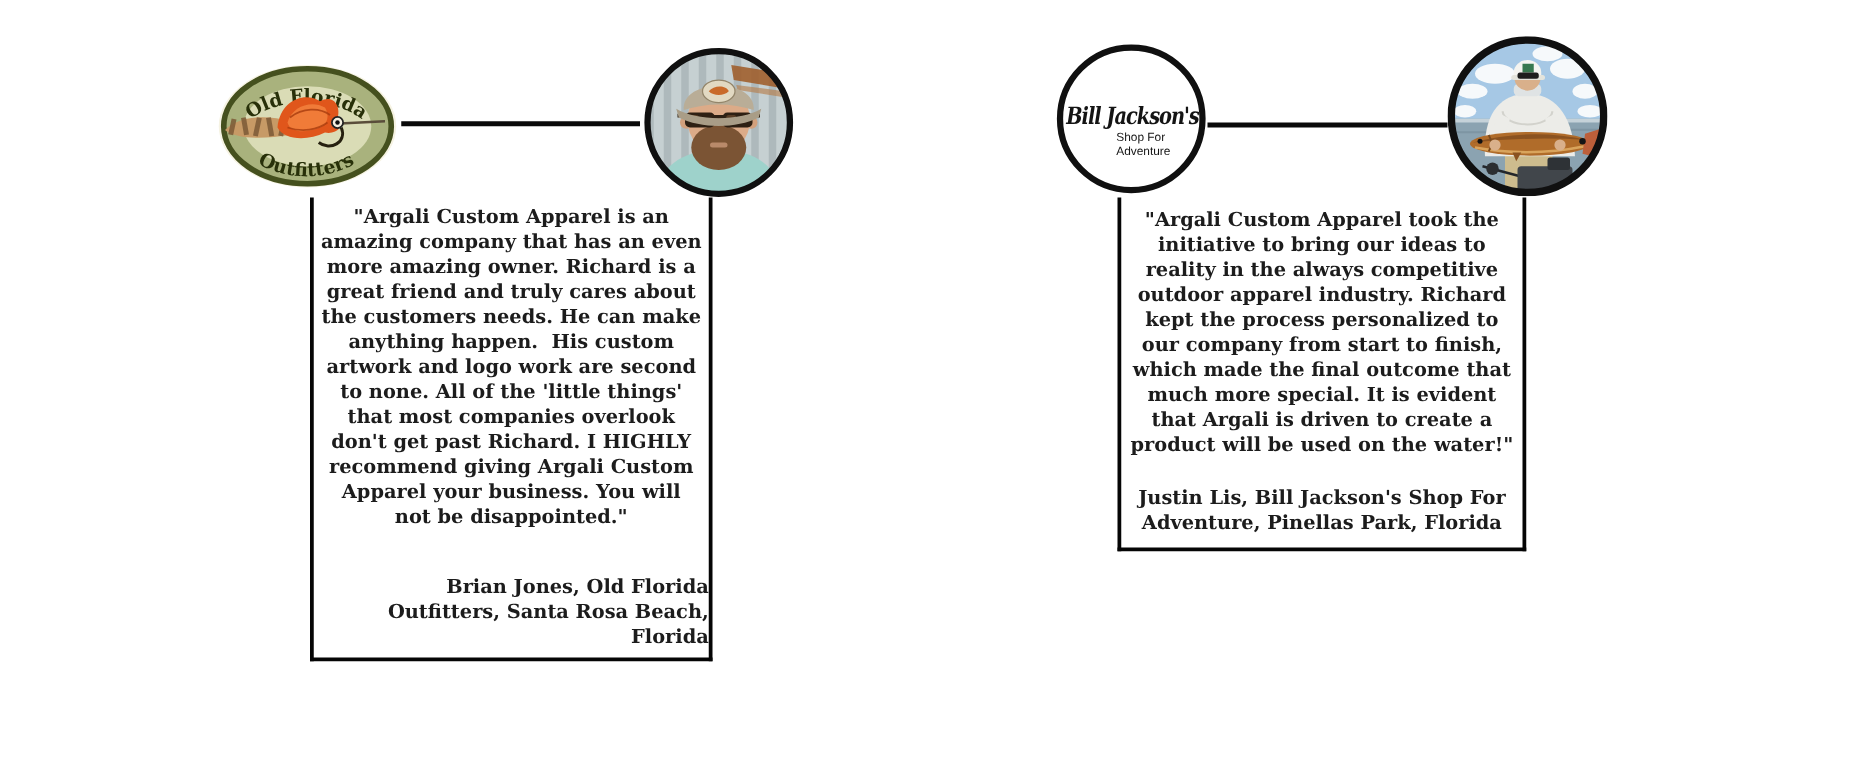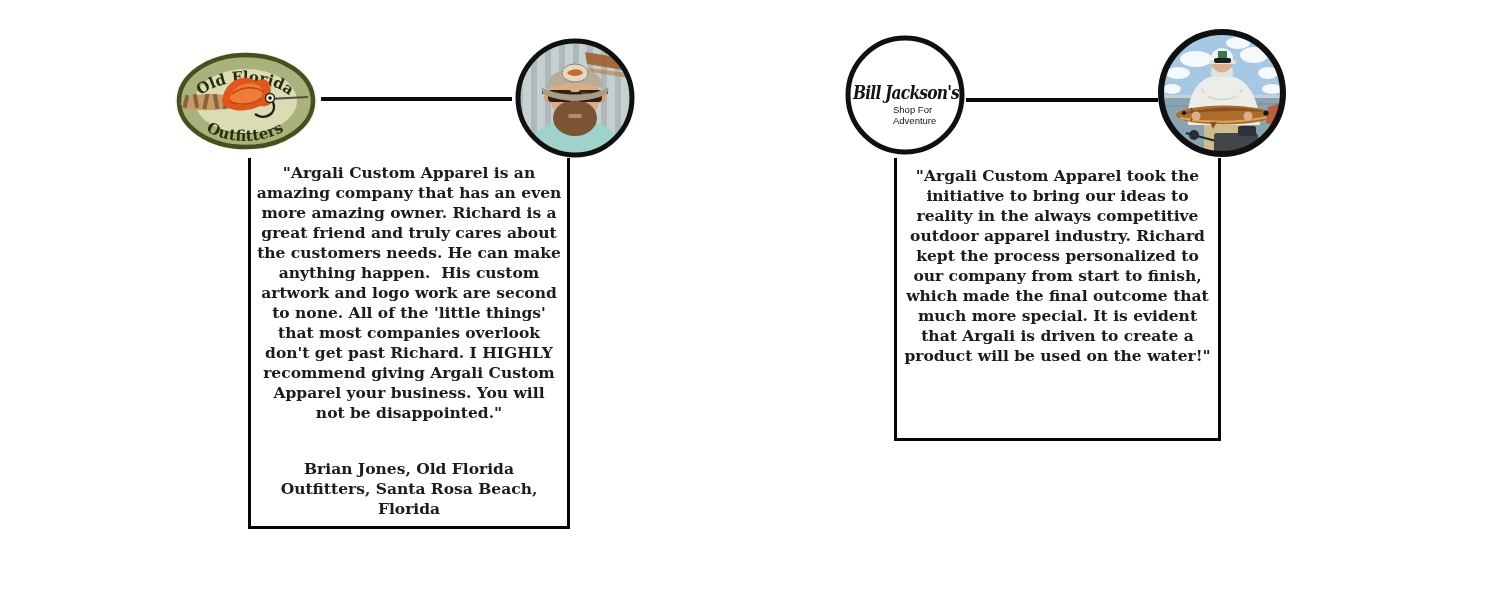--- a/index.html
+++ b/index.html
@@ -13,21 +13,21 @@
     position:absolute;box-sizing:border-box;
     border:3px solid #050505;border-top:none;background:#ffffff;
   }
   .quote,.attr{
     white-space:pre-wrap;text-align:center;font-weight:700;
     font-size:15.5px;line-height:20px;color:#1c1c1c;
     font-family:"DejaVu Serif", serif;
   }
   .box-left{left:248px;top:158px;width:322px;height:371px;}
   .box-left .quote{padding-top:5px;}
-  .box-left .attr{margin-top:36px;}
+  .box-left .attr{margin-top:36px;text-align:right;}
   .box-right{left:894px;top:158px;width:327px;height:283px;}
   .box-right .quote{padding-top:8px;}
   .box-right .attr{margin-top:22px;}
   .ofo-logo{left:172px;top:50px;width:148px;height:104px;}
   .photo-left{left:515px;top:38px;width:120px;height:120px;}
   .bj-logo{left:843px;top:33px;width:124px;height:124px;}
   .photo-right{left:1158px;top:29px;width:128px;height:128px;}
   #conn-left{left:321px;top:97px;width:191px;}
   #conn-right{left:966px;top:98px;width:192px;}
   svg{display:block;}
@@ -212,16 +212,18 @@
       <div class="quote">"Argali Custom Apparel took the
 initiative to bring our ideas to
 reality in the always competitive
 outdoor apparel industry. Richard
 kept the process personalized to
 our company from start to finish,
 which made the final outcome that
 much more special. It is evident
 that Argali is driven to create a
 product will be used on the water!"</div>
+      <div class="attr">Justin Lis, Bill Jackson's Shop For
+Adventure, Pinellas Park, Florida</div>
     </div>
   </section>
 
 </div>
 
 </body></html>

